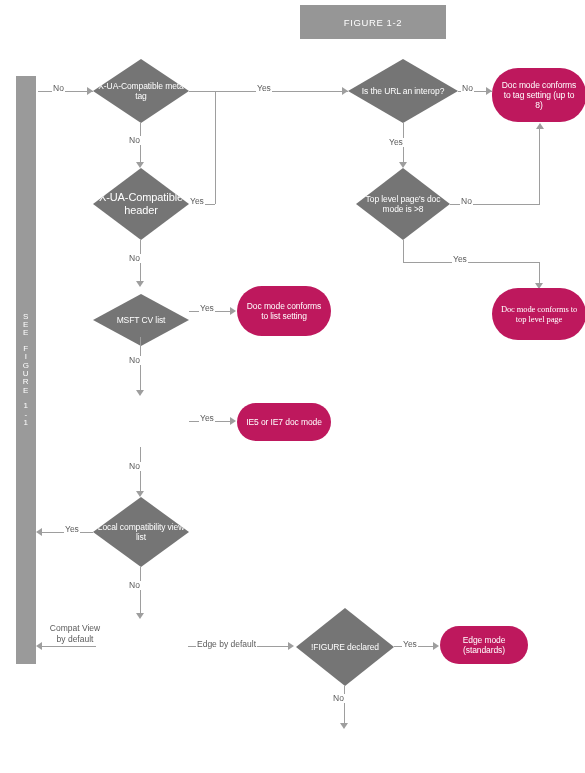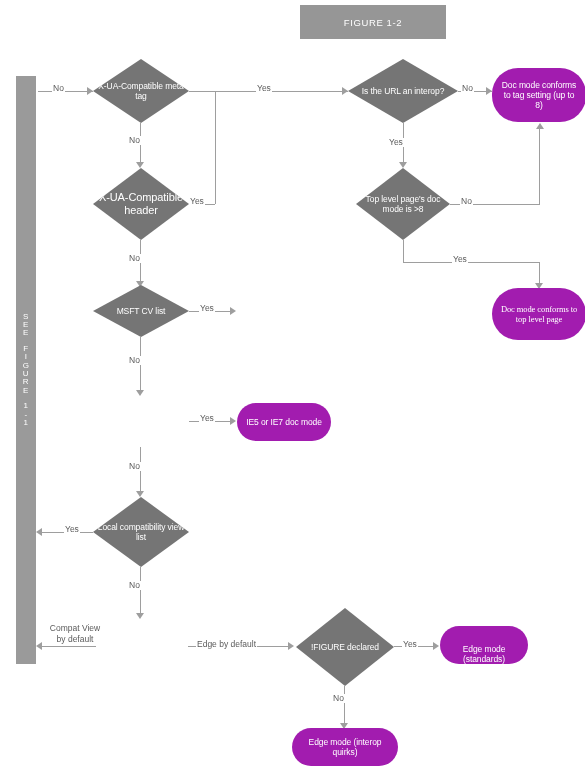--- a/index.html
+++ b/index.html
@@ -6,21 +6,21 @@
   #canvas{position:relative;width:585px;height:773px;background:#ffffff;
           font-family:"Liberation Sans",sans-serif;overflow:hidden;margin-left:8px;}
 
   
   .node{position:absolute;box-sizing:border-box;display:flex;align-items:center;
         justify-content:center;text-align:center;color:#ffffff;line-height:1.18;
         letter-spacing:-0.1px;}
   .diamond{background:#757575;}
   .diamond > span{position:relative;z-index:2;padding:0 2px;}
   .diamond{clip-path:polygon(50% 0%,100% 50%,50% 100%,0% 50%);}
-  .term{background:#a21caf;border-radius:26px;}
+  .term{background:#be185d;border-radius:26px;}
   .titlebox{position:absolute;background:#969696;color:#ffffff;display:flex;
             align-items:center;justify-content:center;letter-spacing:.6px;}
   .sidebar{position:absolute;background:#9a9a9a;color:#ffffff;display:flex;
            flex-direction:column;align-items:center;justify-content:center;
            letter-spacing:.5px;}
   .sidebar .ch{line-height:1.05;font-size:8px;}
   .sidebar .gap{height:7px;}
 
   
   .h{position:absolute;height:1px;background:#9e9e9e;}
@@ -123,28 +123,31 @@
   <div class="arr d" style="left:527px;top:283px;"></div>
 
   <div class="node term" style="left:484px;top:288px;width:94px;height:52px;font-size:8.5px;padding:0 7px;font-family:Liberation Serif, serif;">
     <span>Doc mode conforms to top level page</span>
   </div>
 
   <div class="v" style="left:132px;top:240px;height:43px;"></div>
   <div class="lbl" style="left:120px;top:254px;">No</div>
   <div class="arr d" style="left:128px;top:281px;"></div>
 
-  <div class="node diamond" style="left:85px;top:285px;width:96px;height:52px;font-size:8.5px;">
+  <div class="node diamond" style="left:85px;top:294px;width:96px;height:52px;font-size:8.5px;">
     <span>MSFT CV list</span>
   </div>
 
   <div class="h" style="left:181px;top:311px;width:42px;"></div>
   <div class="lbl" style="left:191px;top:304px;">Yes</div>
   <div class="arr r" style="left:222px;top:307px;"></div>
 
+  <div class="node term" style="left:229px;top:286px;width:94px;height:50px;font-size:8.5px;padding:0 7px;">
+    <span>Doc mode conforms to list setting</span>
+  </div>
 
   <div class="v" style="left:132px;top:337px;height:54px;"></div>
   <div class="lbl" style="left:120px;top:356px;">No</div>
   <div class="arr d" style="left:128px;top:390px;"></div>
 
 
   <div class="h" style="left:181px;top:421px;width:42px;"></div>
   <div class="lbl" style="left:191px;top:414px;">Yes</div>
   <div class="arr r" style="left:222px;top:417px;"></div>
 
@@ -178,26 +181,23 @@
   <div class="arr r" style="left:280px;top:642px;"></div>
 
   <div class="node diamond" style="left:288px;top:608px;width:98px;height:78px;font-size:8.5px;">
     <span>!FIGURE declared</span>
   </div>
 
   <div class="h" style="left:386px;top:646px;width:41px;"></div>
   <div class="lbl" style="left:394px;top:640px;">Yes</div>
   <div class="arr r" style="left:425px;top:642px;"></div>
 
-  <div class="node term" style="left:432px;top:626px;width:88px;height:38px;font-size:8.5px;padding:0 7px;align-items:flex-end;">
+  <div class="node term" style="left:432px;top:626px;width:88px;height:38px;font-size:8.5px;padding:0 7px;">
     <span>Edge mode (standards)</span>
   </div>
 
   <div class="v" style="left:336px;top:686px;height:38px;"></div>
   <div class="lbl" style="left:324px;top:694px;">No</div>
   <div class="arr d" style="left:332px;top:723px;"></div>
 
-  <div class="node term" style="left:284px;top:728px;width:106px;height:38px;font-size:8.5px;padding:0 7px;">
-    <span>Edge mode (interop quirks)</span>
-  </div>
 
 
 </div>
 
 </body></html>

